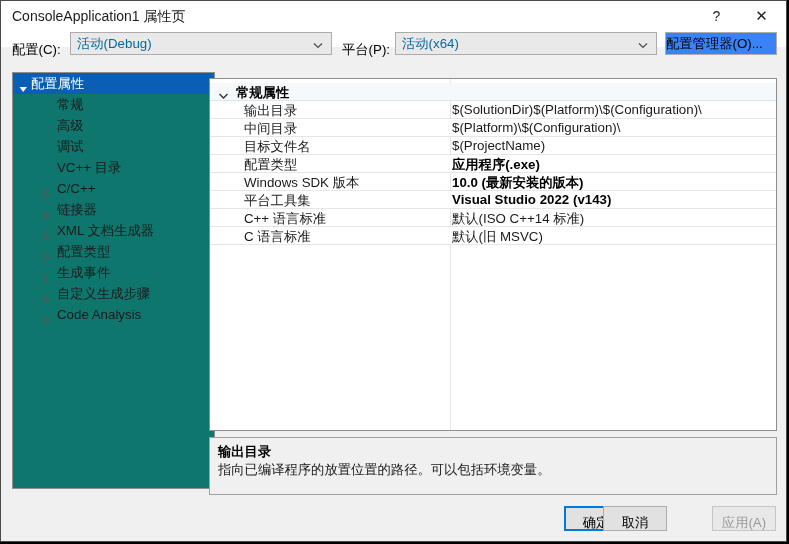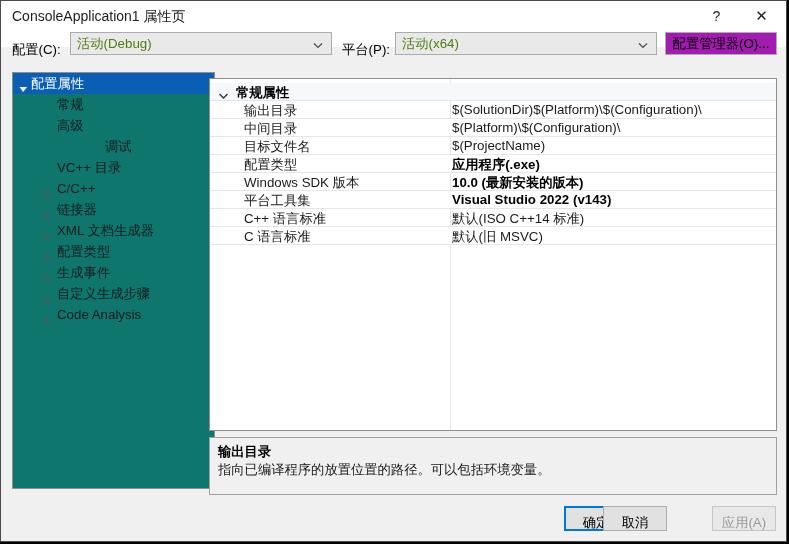--- a/index.html
+++ b/index.html
@@ -73,38 +73,38 @@
     height: 23px;
     background: #e9e9e9;
     border: 1px solid #acacac;
     box-sizing: border-box;
   }
   .combo .cval {
     position: absolute;
     left: 6px;
     top: 2px;
     font-size: 13.3px;
-    color: #4d7c0f;
+    color: #0369a1;
     white-space: nowrap;
   }
   .combo .carrow {
     position: absolute;
     right: 7px;
     top: 4px;
     width: 12px;
     height: 12px;
   }
   .btn {
     position: absolute;
-    background: #a21caf;
+    background: #3b82f6;
     border: 1px solid #adadad;
     box-sizing: border-box;
     font-size: 13.3px;
     color: #000;
-    text-align: center;
+    text-align: left;
     font-family: "Liberation Sans", sans-serif;
     cursor: default;
     padding: 0;
     white-space: nowrap;
   }
 
   
   .treepanel {
     position: absolute;
     left: 11px;
@@ -303,21 +303,21 @@
               <path d="M0.5 2 L8 2 L4.2 7 Z" fill="#ffffff"></path>
             </svg></span>
           <span class="tlabel" style="left: 18px;">配置属性</span>
         </div>
         <div class="tnode" style="top: 0px;">
           <span class="tlabel" style="left: 44px;">常规</span>
         </div>
         <div class="tnode" style="top: 0px;">
           <span class="tlabel" style="left: 44px;">高级</span>
         </div>
-        <div class="tnode" style="top: 0px; margin-left: 48px;">
+        <div class="tnode" style="top: 0px;">
           <span class="tlabel" style="left: 44px;">调试</span>
         </div>
         <div class="tnode" style="top: 0px;">
           <span class="tlabel" style="left: 44px;">VC++ 目录</span>
         </div>
         <div class="tnode" style="top: 0px;">
           <span class="tarrow" style="left: 30px;"><svg width="9" height="9" viewBox="0 0 9 9">
               <path d="M1.8 0.6 L7 4.5 L1.8 8.4 Z" fill="none" stroke="#555555" stroke-width="1"></path>
             </svg></span>
           <span class="tlabel" style="left: 44px;">C/C++</span>

